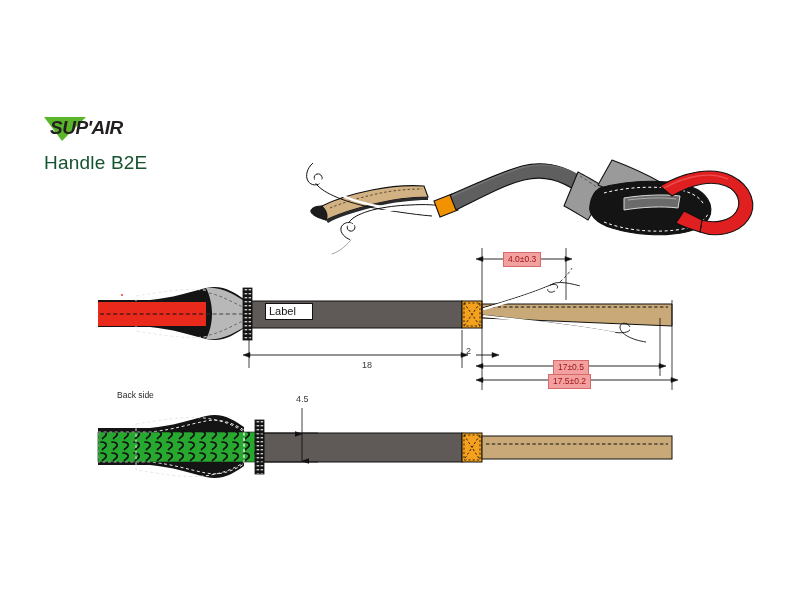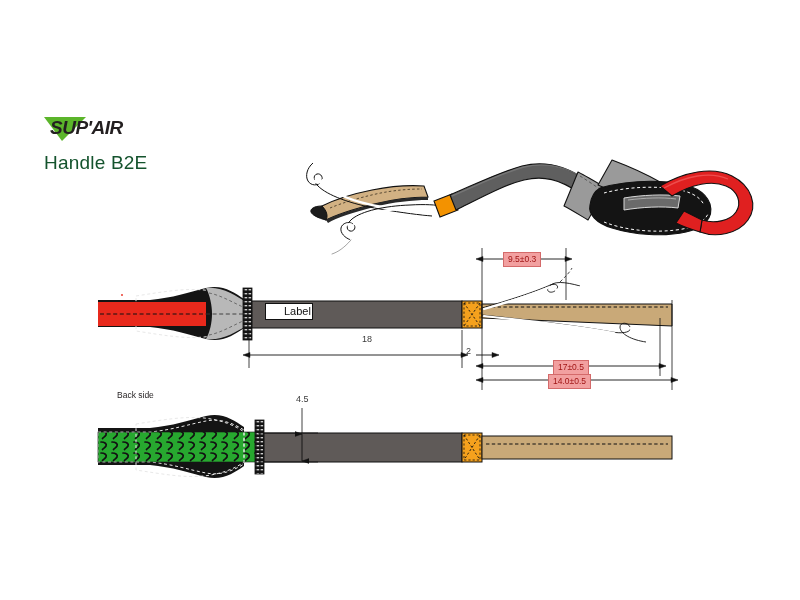--- a/index.html
+++ b/index.html
@@ -45,21 +45,21 @@
     position: absolute;
     left: 265px;
     top: 303px;
     width: 48px;
     height: 17px;
     background: #ffffff;
     border: 1px solid #111111;
     box-sizing: border-box;
     font-size: 11px;
     line-height: 15px;
-    padding-left: 18px;
+    padding-left: 3px;
     color: #111111;
     font-family: "Liberation Sans", sans-serif;
   }
   .dim-plain {
     position: absolute;
     font-size: 9px;
     color: #3a3a3a;
     font-family: "Liberation Sans", sans-serif;
     white-space: nowrap;
   }
@@ -261,19 +261,19 @@
     <line x1="302" y1="434" x2="302" y2="461" stroke="#111" stroke-width="0.9" marker-start="url(#arrU)" marker-end="url(#arrD)"></line>
   </g>
 </svg>
 
 <div class="brand-title">Handle B2E</div>
 
 <div class="label-box">Label</div>
 
 <div class="backside-label">Back side</div>
 
-<div class="dim-tol" style="left:503px; top:252px;">9.5±0.3</div>
+<div class="dim-tol" style="left:503px; top:252px;">4.0±0.3</div>
 <div class="dim-tol" style="left:553px; top:360px;">17±0.5</div>
-<div class="dim-tol" style="left:548px; top:374px;">14.0±0.5</div>
-
-<div class="dim-plain" style="left:362px; top:334px;">18</div>
+<div class="dim-tol" style="left:548px; top:374px;">17.5±0.2</div>
+
+<div class="dim-plain" style="left:362px; top:360px;">18</div>
 <div class="dim-plain" style="left:466px; top:346px;">2</div>
 <div class="dim-plain" style="left:296px; top:394px;">4.5</div>
 
 </body></html>

